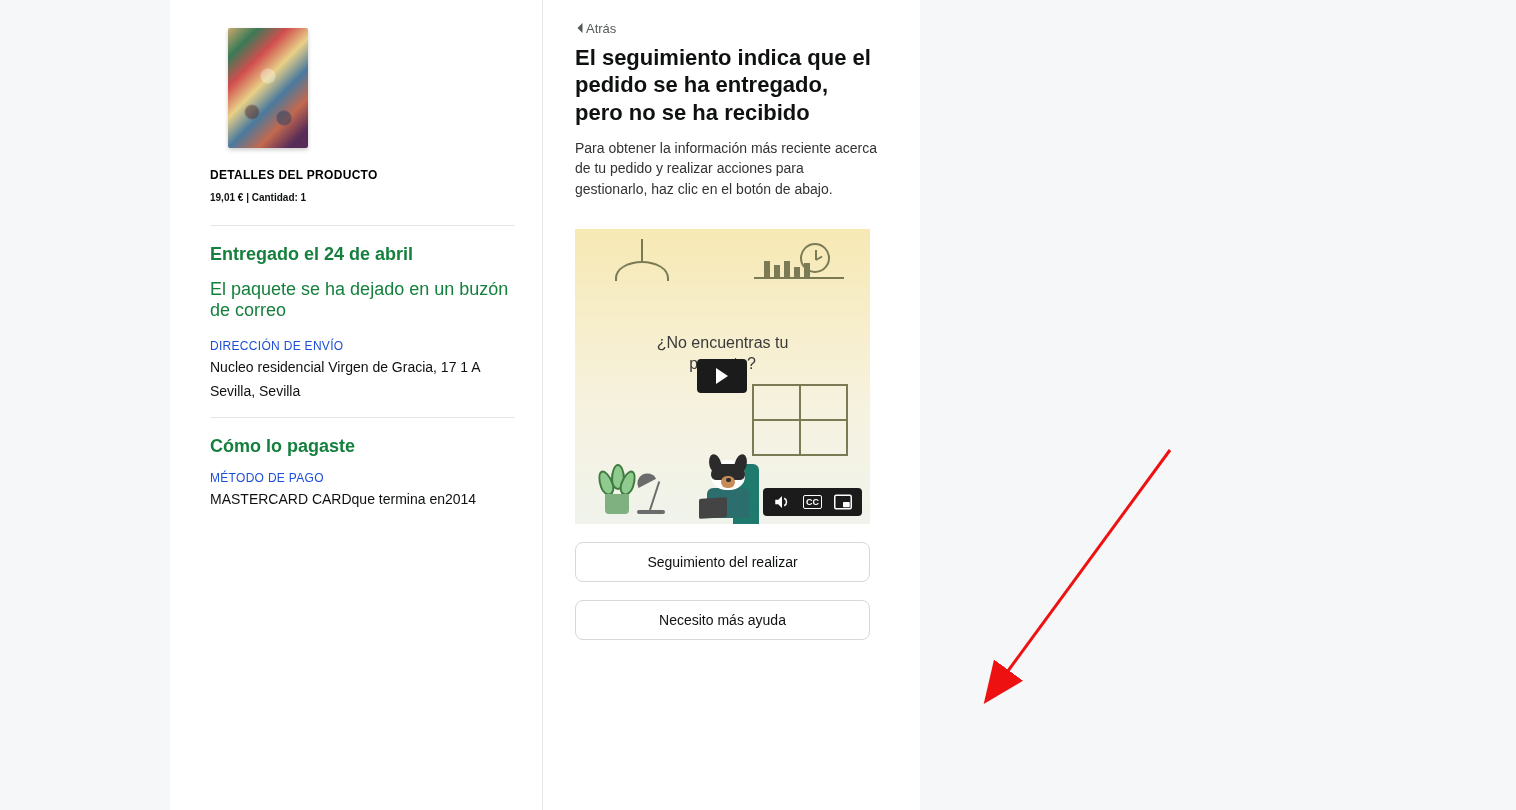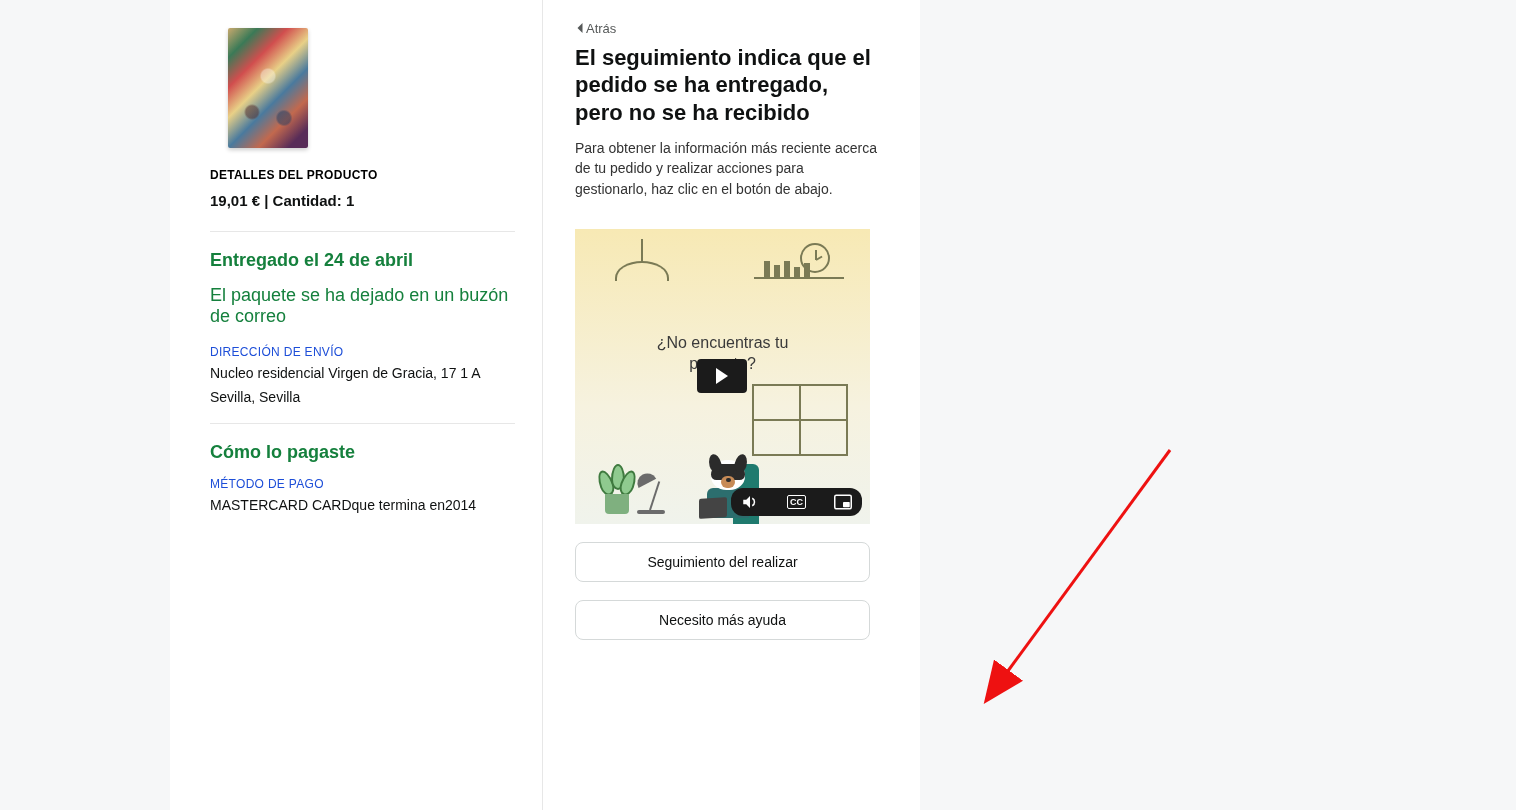--- a/index.html
+++ b/index.html
@@ -64,21 +64,21 @@
   }
   .section-label {
     font-size: 12px;
     color: #000000;
     letter-spacing: .3px;
     margin-top: 12px;
     margin-bottom: 10px;
     font-weight: bold;
   }
   .price-line {
-    font-size: 15px;
+    font-size: 10px;
     color: #0f1111;
     font-weight: 700;
     margin-bottom: 22px;
   }
   hr.sep {
     border: none;
     border-top: 1px solid #e7e7e7;
     margin: 18px 0;
   }
   .h2 {
@@ -156,23 +156,23 @@
   .play-btn::after{
     content:"";
     border-left: 12px solid #fff;
     border-top: 8px solid transparent;
     border-bottom: 8px solid transparent;
   }
   .controls-pill {
     position: absolute;
     right: 8px; bottom: 8px;
     background: #1b1b1b;
-    border-radius: 12px;
+    border-radius: 4px;
     display: flex;
-    gap: 28px;
+    gap: 12px;
     padding: 6px 10px;
     align-items: center;
   }
   .controls-pill svg { width: 18px; height: 16px; fill: #fff; }
   .cc-box {
     border: 1.5px solid #fff;
     color: #fff;
     font-size: 9px;
     font-weight: 700;
     padding: 0 2px;

